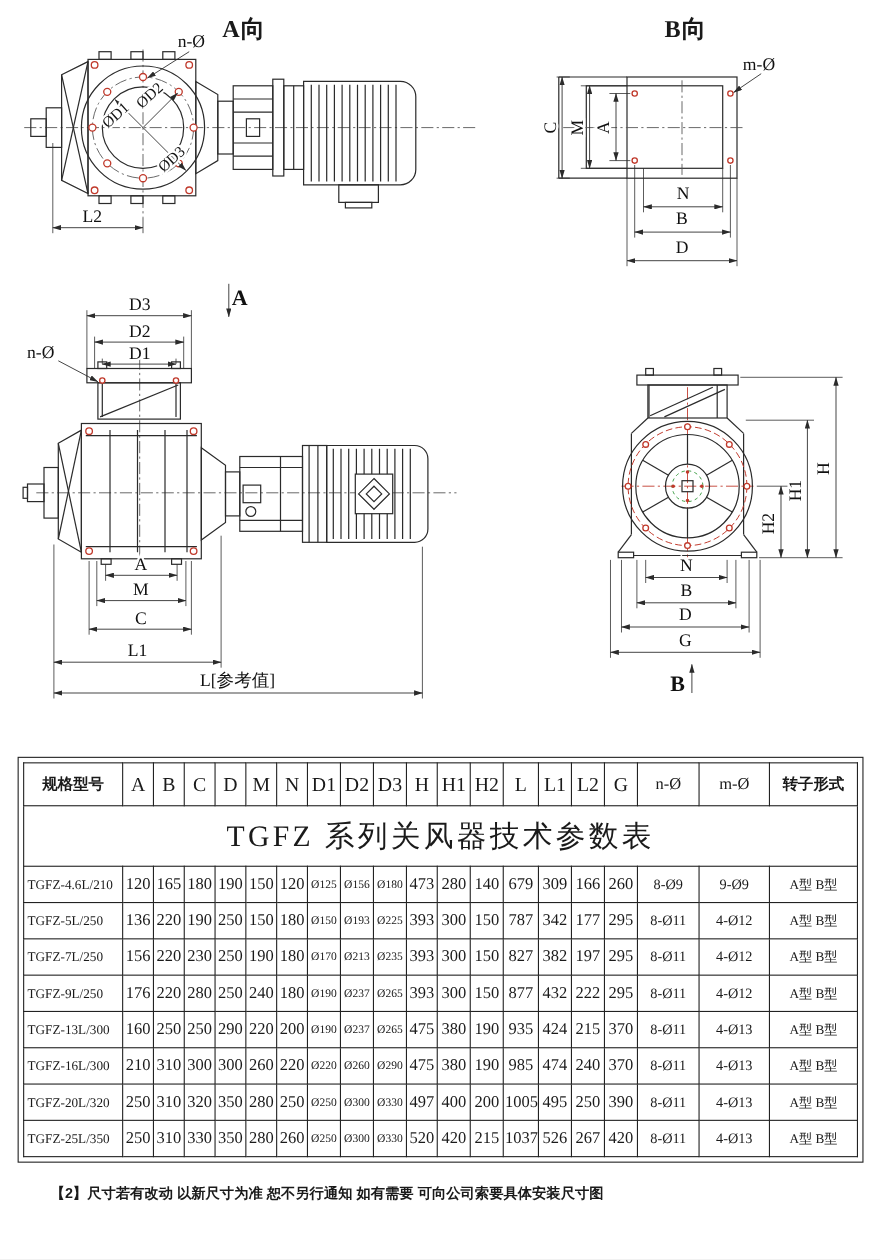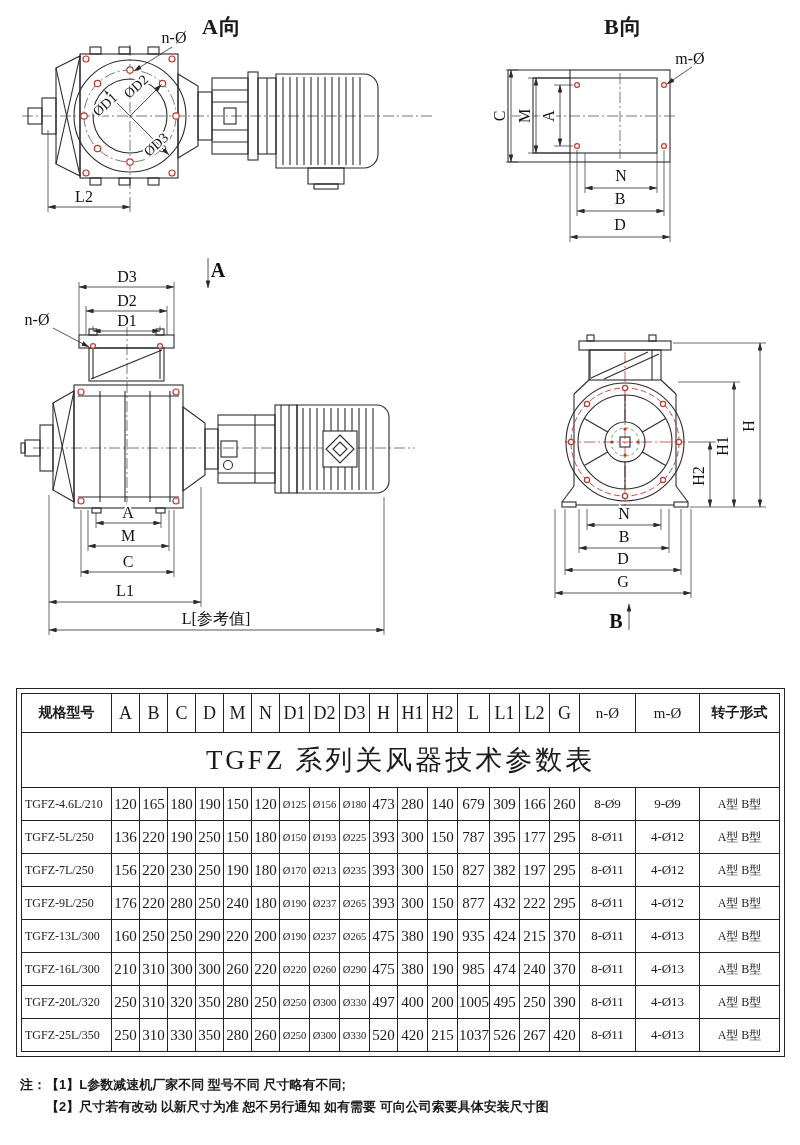--- a/index.html
+++ b/index.html
@@ -472,21 +472,21 @@
             <td class="c4">250</td>
             <td class="c5">150</td>
             <td class="c6">180</td>
             <td class="c7">Ø150</td>
             <td class="c8">Ø193</td>
             <td class="c9">Ø225</td>
             <td class="c10">393</td>
             <td class="c11">300</td>
             <td class="c12">150</td>
             <td class="c13">787</td>
-            <td class="c14">395</td>
+            <td class="c14">342</td>
             <td class="c15">177</td>
             <td class="c16">295</td>
             <td class="c17">8-Ø11</td>
             <td class="c18">4-Ø12</td>
             <td class="c19">A型 B型</td>
           </tr>
           <tr>
             <td class="c0">TGFZ-7L/250</td>
             <td class="c1">156</td>
             <td class="c2">220</td>
@@ -616,17 +616,16 @@
             <td class="c16">420</td>
             <td class="c17">8-Ø11</td>
             <td class="c18">4-Ø13</td>
             <td class="c19">A型 B型</td>
           </tr>
         </tbody>
     </table>
   </div>
 
   <div id="notes" class="abs" style="left:20px;top:1074px">
-    <div><span>注：</span><span>【1】L参数减速机厂家不同 型号不同 尺寸略有不同;</span></div>
     <div class="ind"><span>【2】尺寸若有改动 以新尺寸为准 恕不另行通知 如有需要 可向公司索要具体安装尺寸图</span></div>
   </div>
 
 </div>
 
 </body></html>

